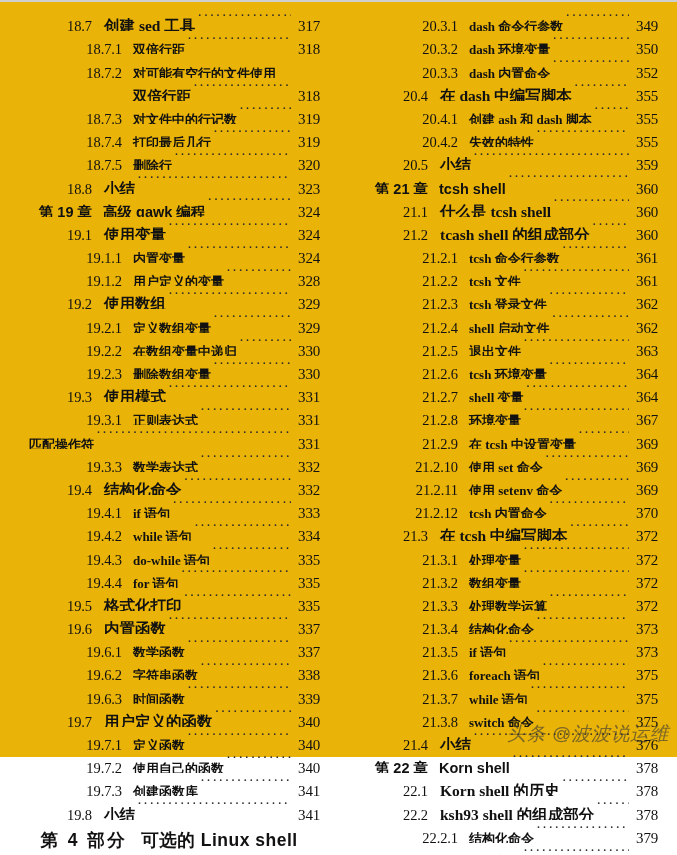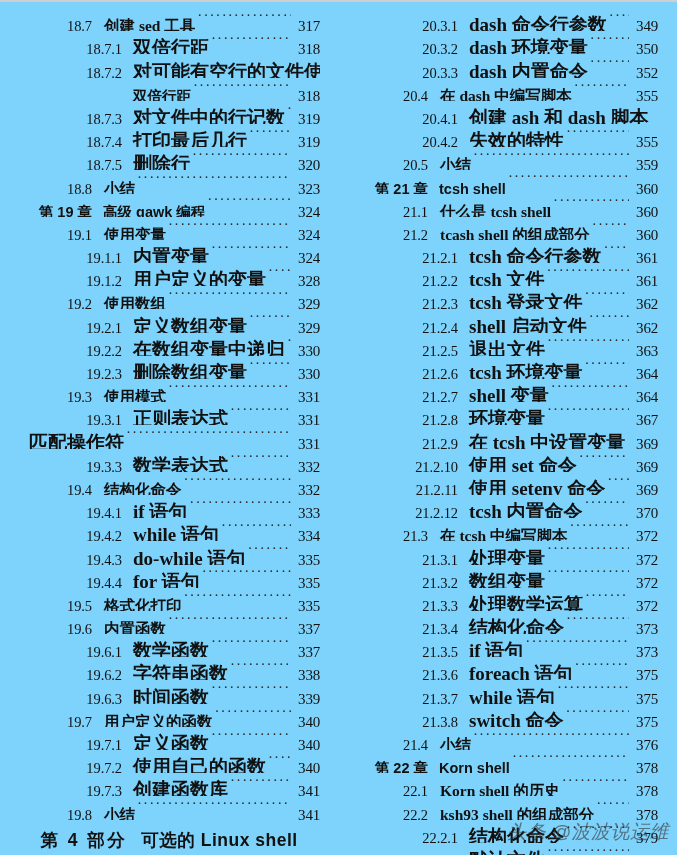--- a/index.html
+++ b/index.html
@@ -11,24 +11,24 @@
     height: 855px;
     background: #ffffff;
     font-family: "Liberation Serif", "DejaVu Serif", serif;
     color: #111111;
     overflow: hidden;
     position: relative;
   }
   .page {
     position: relative;
     width: 677px;
-    height: 855px;
+    height: 757px;
     box-sizing: border-box;
     border-top: 2px solid #cfcfcf;
-    background: #7dd3fc;
+    background: #eab308;
   }
   .columns {
     display: flex;
     width: 100%;
     height: 100%;
     box-sizing: border-box;
     padding-top: 6px;
   }
   .col {
     width: 338px;
@@ -120,21 +120,21 @@
     font-size: 15.5px;
     padding-left: 12px;
   }
 
   
   .lvl-3 .toc-num {
     width: 104px;
     font-size: 14.5px;
   }
   .lvl-3 .toc-title {
-    font-size: 19px;
+    font-size: 13px;
     padding-left: 11px;
   }
 
   
   .lvl-cont .toc-num {
     width: 104px;
   }
   .lvl-cont .toc-title {
     font-size: 14.5px;
     padding-left: 11px;

